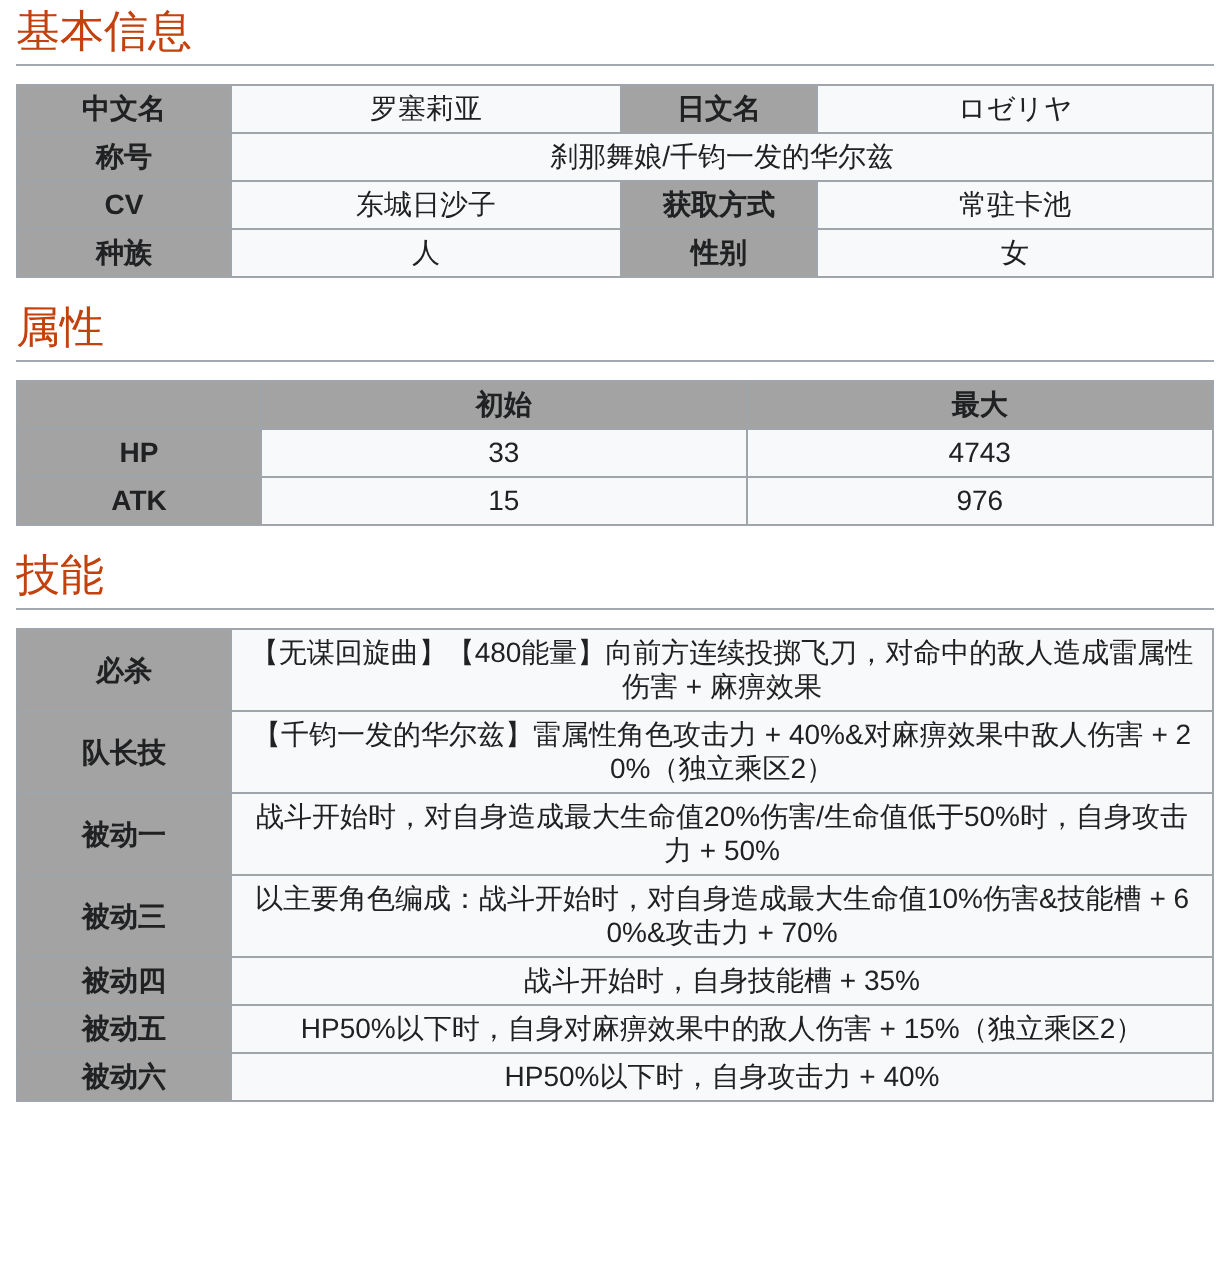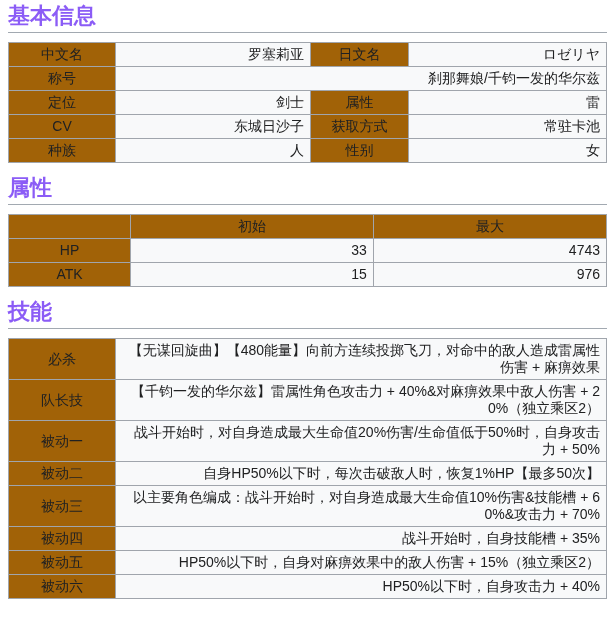--- a/index.html
+++ b/index.html
@@ -5,24 +5,24 @@
   html, body { margin: 0; padding: 0; background: #fff; }
   body {
     width: 615px;
     box-sizing: border-box;
     padding: 3px 8px 0 8px;
     font-family: "Liberation Sans", "DejaVu Sans", sans-serif;
     color: #202122;
   }
   h2.section-heading {
     font-family: "Liberation Serif", "DejaVu Serif", serif;
-    font-weight: bold;
+    font-weight: normal;
     font-size: 22px;
     line-height: 26px;
-    color: #8b5cf6;
+    color: #c2410c;
     margin: 0 0 9px 0;
     padding-bottom: 3px;
     border-bottom: 1px solid #a2a9b1;
   }
   table.wikitable {
     border-collapse: collapse;
     width: 100%;
     table-layout: fixed;
     margin: 0 0 12px 0;
     background: #f8f9fa;
@@ -31,27 +31,27 @@
   table.wikitable td {
     border: 1px solid #a0a5ac;
     font-size: 14px;
     line-height: 17px;
     padding: 3px 6px;
     vertical-align: middle;
     word-break: break-all;
     overflow-wrap: break-word;
   }
   table.wikitable th {
-    background: #a16207;
-    font-weight: normal;
+    background: #a3a3a3;
+    font-weight: bold;
     text-align: center;
   }
   table.wikitable td {
     background: #f8f9fa;
-    text-align: right;
+    text-align: center;
   }
 </style>
 </head>
 <body>
 
 <h2 class="section-heading">基本信息</h2>
 
 <table class="wikitable">
   <colgroup>
     <col style="width:17.9%">
@@ -62,26 +62,20 @@
   <tbody>
     <tr>
       <th>中文名</th>
       <td>罗塞莉亚</td>
       <th>日文名</th>
       <td>ロゼリヤ</td>
     </tr>
     <tr>
       <th>称号</th>
       <td colspan="3">刹那舞娘/千钧一发的华尔兹</td>
-    </tr>
-    <tr>
-      <th>定位</th>
-      <td>剑士</td>
-      <th>属性</th>
-      <td>雷</td>
     </tr>
     <tr>
       <th>CV</th>
       <td>东城日沙子</td>
       <th>获取方式</th>
       <td>常驻卡池</td>
     </tr>
     <tr>
       <th>种族</th>
       <td>人</td>
@@ -132,24 +126,20 @@
     </tr>
     <tr>
       <th>队长技</th>
       <td>【千钧一发的华尔兹】雷属性角色攻击力 + 40%&amp;对麻痹效果中敌人伤害 + 20%（独立乘区2）</td>
     </tr>
     <tr>
       <th>被动一</th>
       <td>战斗开始时，对自身造成最大生命值20%伤害/生命值低于50%时，自身攻击力 + 50%</td>
     </tr>
     <tr>
-      <th>被动二</th>
-      <td>自身HP50%以下时，每次击破敌人时，恢复1%HP【最多50次】</td>
-    </tr>
-    <tr>
       <th>被动三</th>
       <td>以主要角色编成：战斗开始时，对自身造成最大生命值10%伤害&amp;技能槽 + 60%&amp;攻击力 + 70%</td>
     </tr>
     <tr>
       <th>被动四</th>
       <td>战斗开始时，自身技能槽 + 35%</td>
     </tr>
     <tr>
       <th>被动五</th>
       <td>HP50%以下时，自身对麻痹效果中的敌人伤害 + 15%（独立乘区2）</td>

